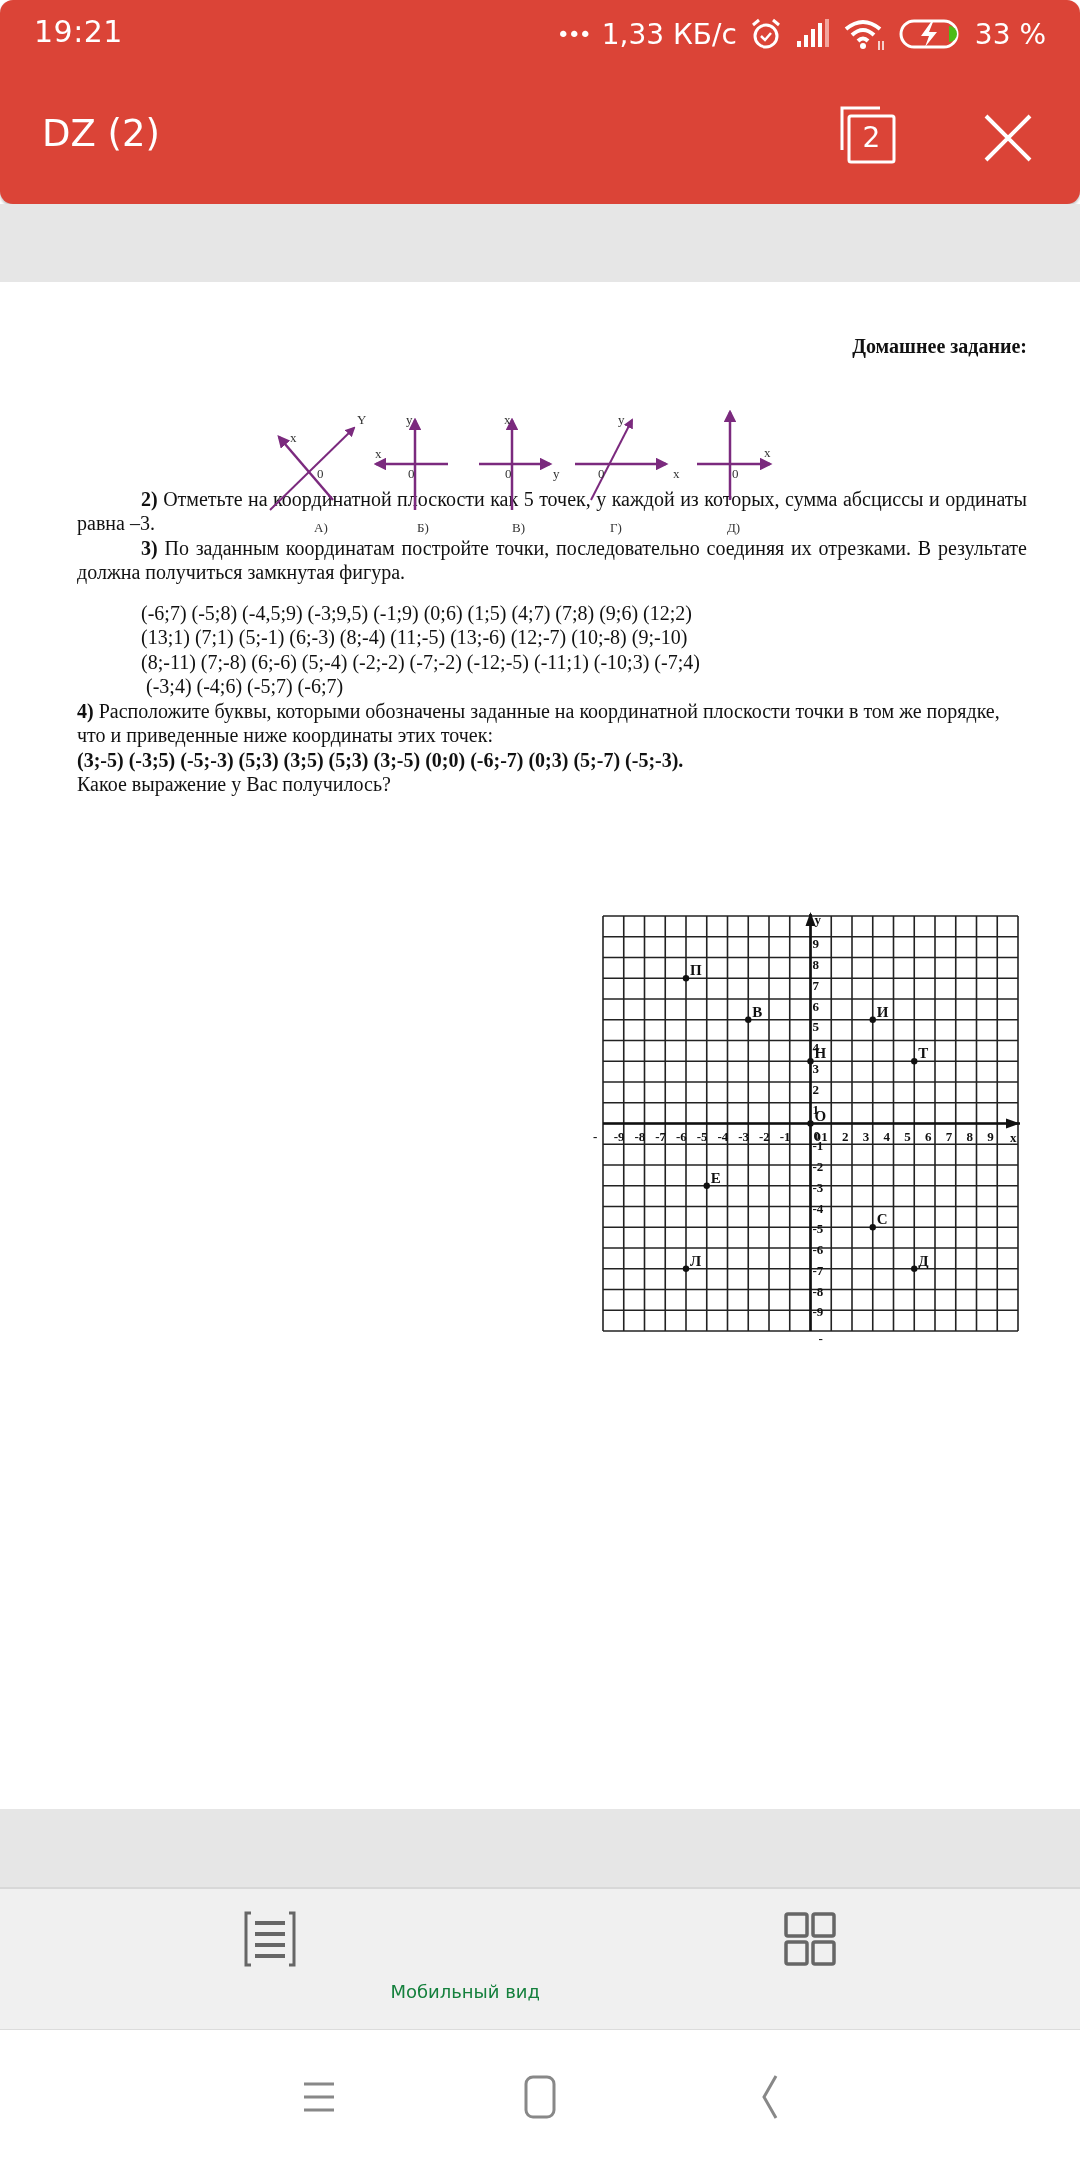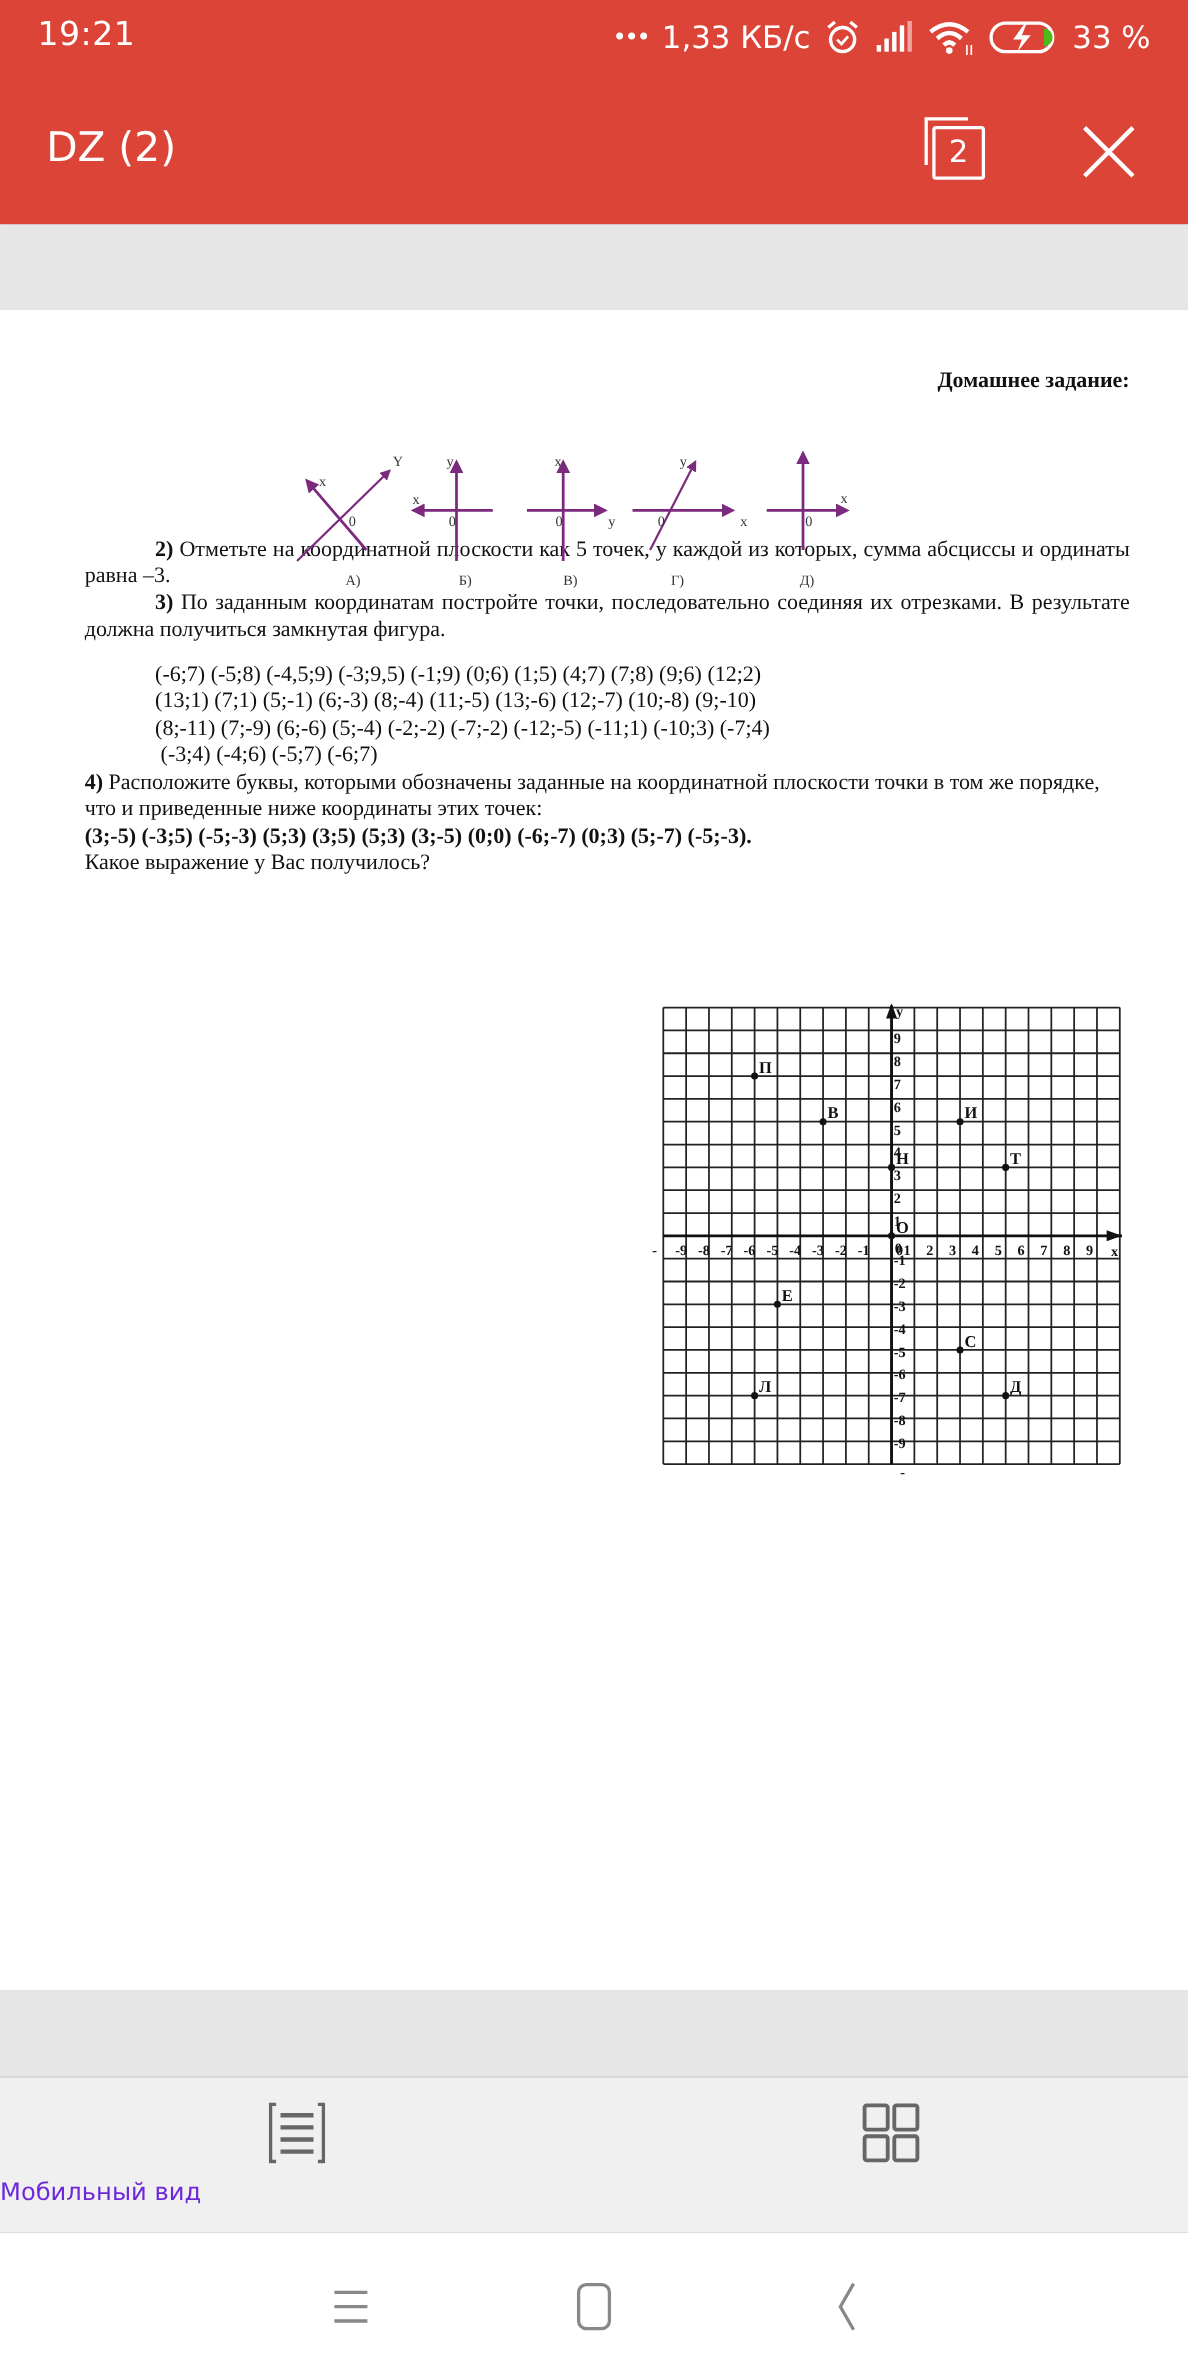--- a/index.html
+++ b/index.html
@@ -1,19 +1,19 @@
 <!DOCTYPE html>
 <html><head>
 <meta charset="utf-8">
 <style>
   * { box-sizing: border-box; margin: 0; padding: 0; }
   html, body { width: 1080px; height: 2160px; overflow: hidden; background: #ffffff; }
   body { position: relative; font-family: "DejaVu Sans", sans-serif; }
 
-  .header { position: absolute; left: 0; top: 0; width: 1080px; height: 204px; background: #DB4437; box-shadow: 0 2px 3px rgba(0,0,0,0.25); color: #fff; }
+  .header { position: absolute; left: 0; top: 0; width: 1080px; height: 204px; background: #DB4437; box-shadow: 0 2px 3px rgba(0,0,0,0.25); color: #fff; border-radius: 13px; }
   .status-time { position: absolute; left: 34px; top: 14px; font-size: 30px; letter-spacing: 0.5px; }
   .status-right { position: absolute; right: 34px; top: 14px; height: 40px; display: flex; align-items: center; gap: 12px; font-size: 28px; }
   .status-right .dots { font-size: 22px; letter-spacing: -2px; }
   .status-right svg { display: block; }
 
   .title { position: absolute; left: 42px; top: 112px; font-size: 37px; }
   .tabs-btn { position: absolute; left: 838px; top: 104px; width: 60px; height: 60px; cursor: pointer; }
   .close-btn { position: absolute; left: 980px; top: 110px; width: 56px; height: 56px; cursor: pointer; }
 
   .gray-band { position: absolute; left: 0; width: 1080px; background: #E6E6E6; }
@@ -30,21 +30,21 @@
   .doc b { font-weight: bold; }
   .doc .bold-line { font-weight: bold; }
 
   .axes-figs { position: absolute; left: 262px; top: 120px; width: 580px; height: 135px; }
 
   .grid-wrap { position: absolute; left: 0; top: 0; width: 1080px; height: 1527px; pointer-events: none; }
 
   .toolbar { position: absolute; left: 0; top: 1887px; width: 1080px; height: 143px; background: #F0F0F0; border-top: 2px solid #d8d8d8; border-bottom: 1px solid #dcdcdc; }
   .tool { position: absolute; top: 0; width: 540px; height: 143px; cursor: pointer; }
   .tool .ic { position: absolute; left: 50%; top: 22px; transform: translateX(-50%); }
-  .tool .lbl { position: absolute; left: 0; right: 0; top: 92px; text-align: left; font-size: 22px; color: #6d28d9; }
+  .tool .lbl { position: absolute; left: 0; right: 0; top: 92px; text-align: right; font-size: 18px; color: #15803d; }
 
   .navbar { position: absolute; left: 0; top: 2030px; width: 1080px; height: 130px; background: #fff; }
   .nav-btn { position: absolute; top: 40px; width: 60px; height: 54px; cursor: pointer; }
 </style>
 </head>
 <body>
 
 <div class="header">
   <div class="status-time">19:21</div>
   <div class="status-right">
@@ -106,21 +106,21 @@
 
 <div class="page">
   <div class="doc">
     <div class="h">Домашнее задание:</div>
     <div style="height:128px"></div>
     <div class="ind"><b>2)</b><span> Отметьте на координатной плоскости как 5 точек, у каждой из которых, сумма абсциссы и ординаты равна –3.</span></div>
     <div class="ind"><b>3)</b><span> По заданным координатам постройте точки, последовательно соединяя их отрезками. В результате  должна получиться замкнутая фигура.</span></div>
     <div class="coords">
       <div>(-6;7) (-5;8) (-4,5;9) (-3;9,5) (-1;9) (0;6) (1;5) (4;7) (7;8) (9;6) (12;2)</div>
       <div>(13;1) (7;1) (5;-1) (6;-3) (8;-4) (11;-5) (13;-6) (12;-7) (10;-8) (9;-10)</div>
-      <div>(8;-11) (7;-9) (6;-6) (5;-4) (-2;-2) (-7;-2) (-12;-5) (-11;1) (-10;3) (-7;4)</div>
+      <div>(8;-11) (7;-8) (6;-6) (5;-4) (-2;-2) (-7;-2) (-12;-5) (-11;1) (-10;3) (-7;4)</div>
       <div style="white-space:pre"> (-3;4) (-4;6) (-5;7) (-6;7)</div>
     </div>
     <div><b>4)</b><span> Расположите буквы, которыми обозначены заданные на координатной плоскости точки в том же порядке, что и приведенные ниже координаты этих точек:</span></div>
     <div class="bold-line">(3;-5) (-3;5) (-5;-3) (5;3) (3;5) (5;3) (3;-5) (0;0) (-6;-7) (0;3) (5;-7) (-5;-3).</div>
     <div>Какое выражение у Вас получилось?</div>
   </div>
 
   <svg class="axes-figs" viewBox="0 0 580 135">
     <defs>
       <marker id="ah" viewBox="0 0 10 10" refX="8" refY="5" markerWidth="5" markerHeight="5" orient="auto">

